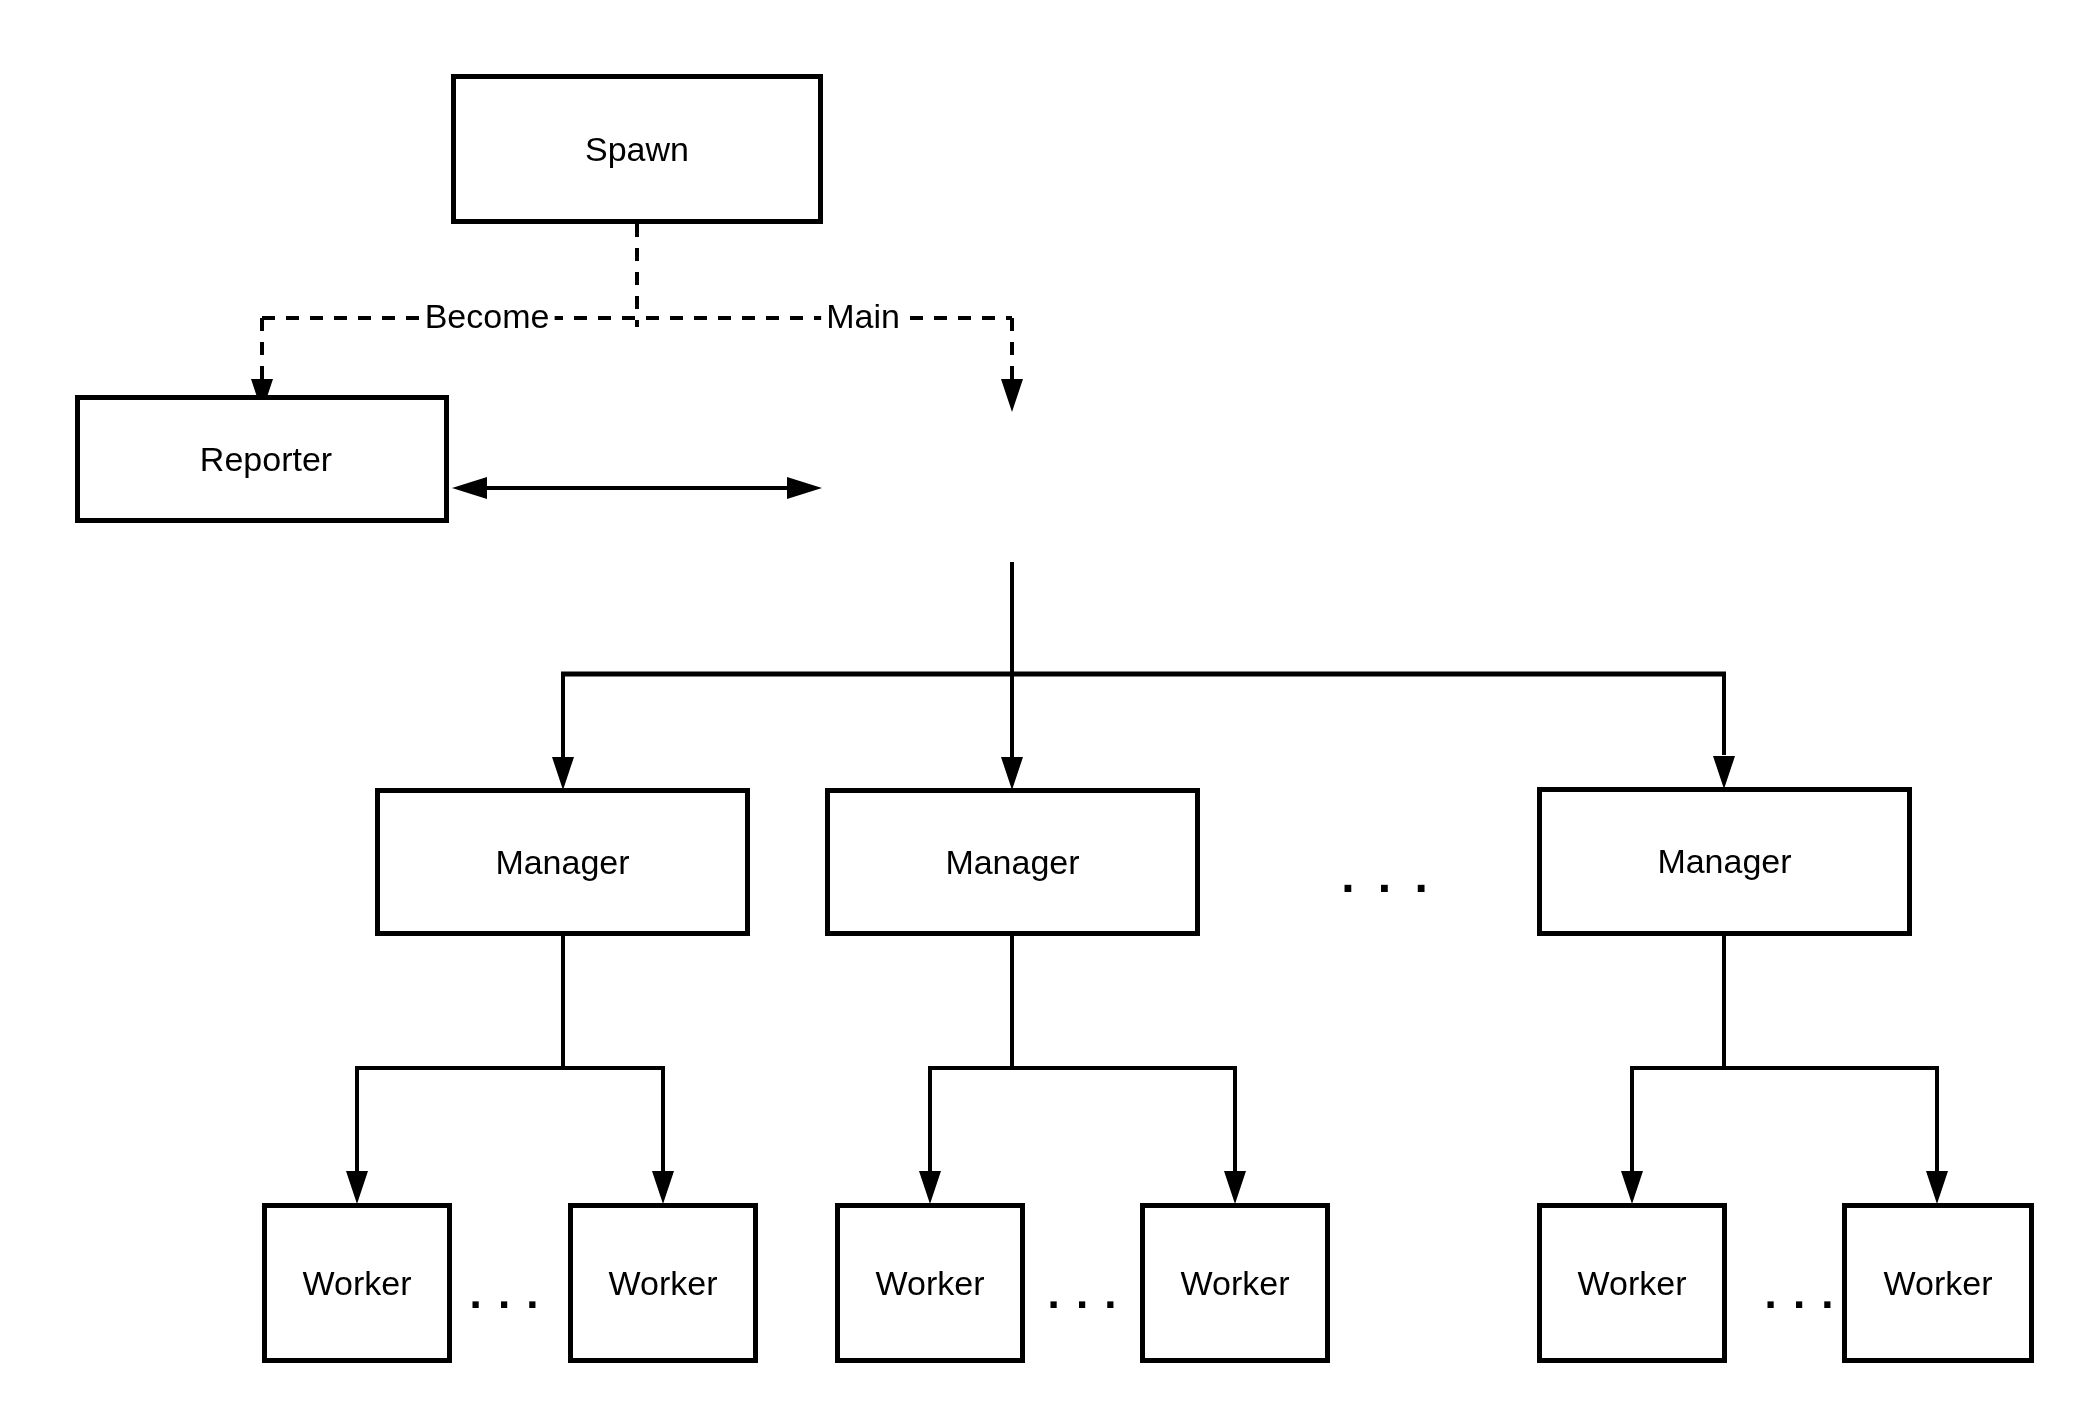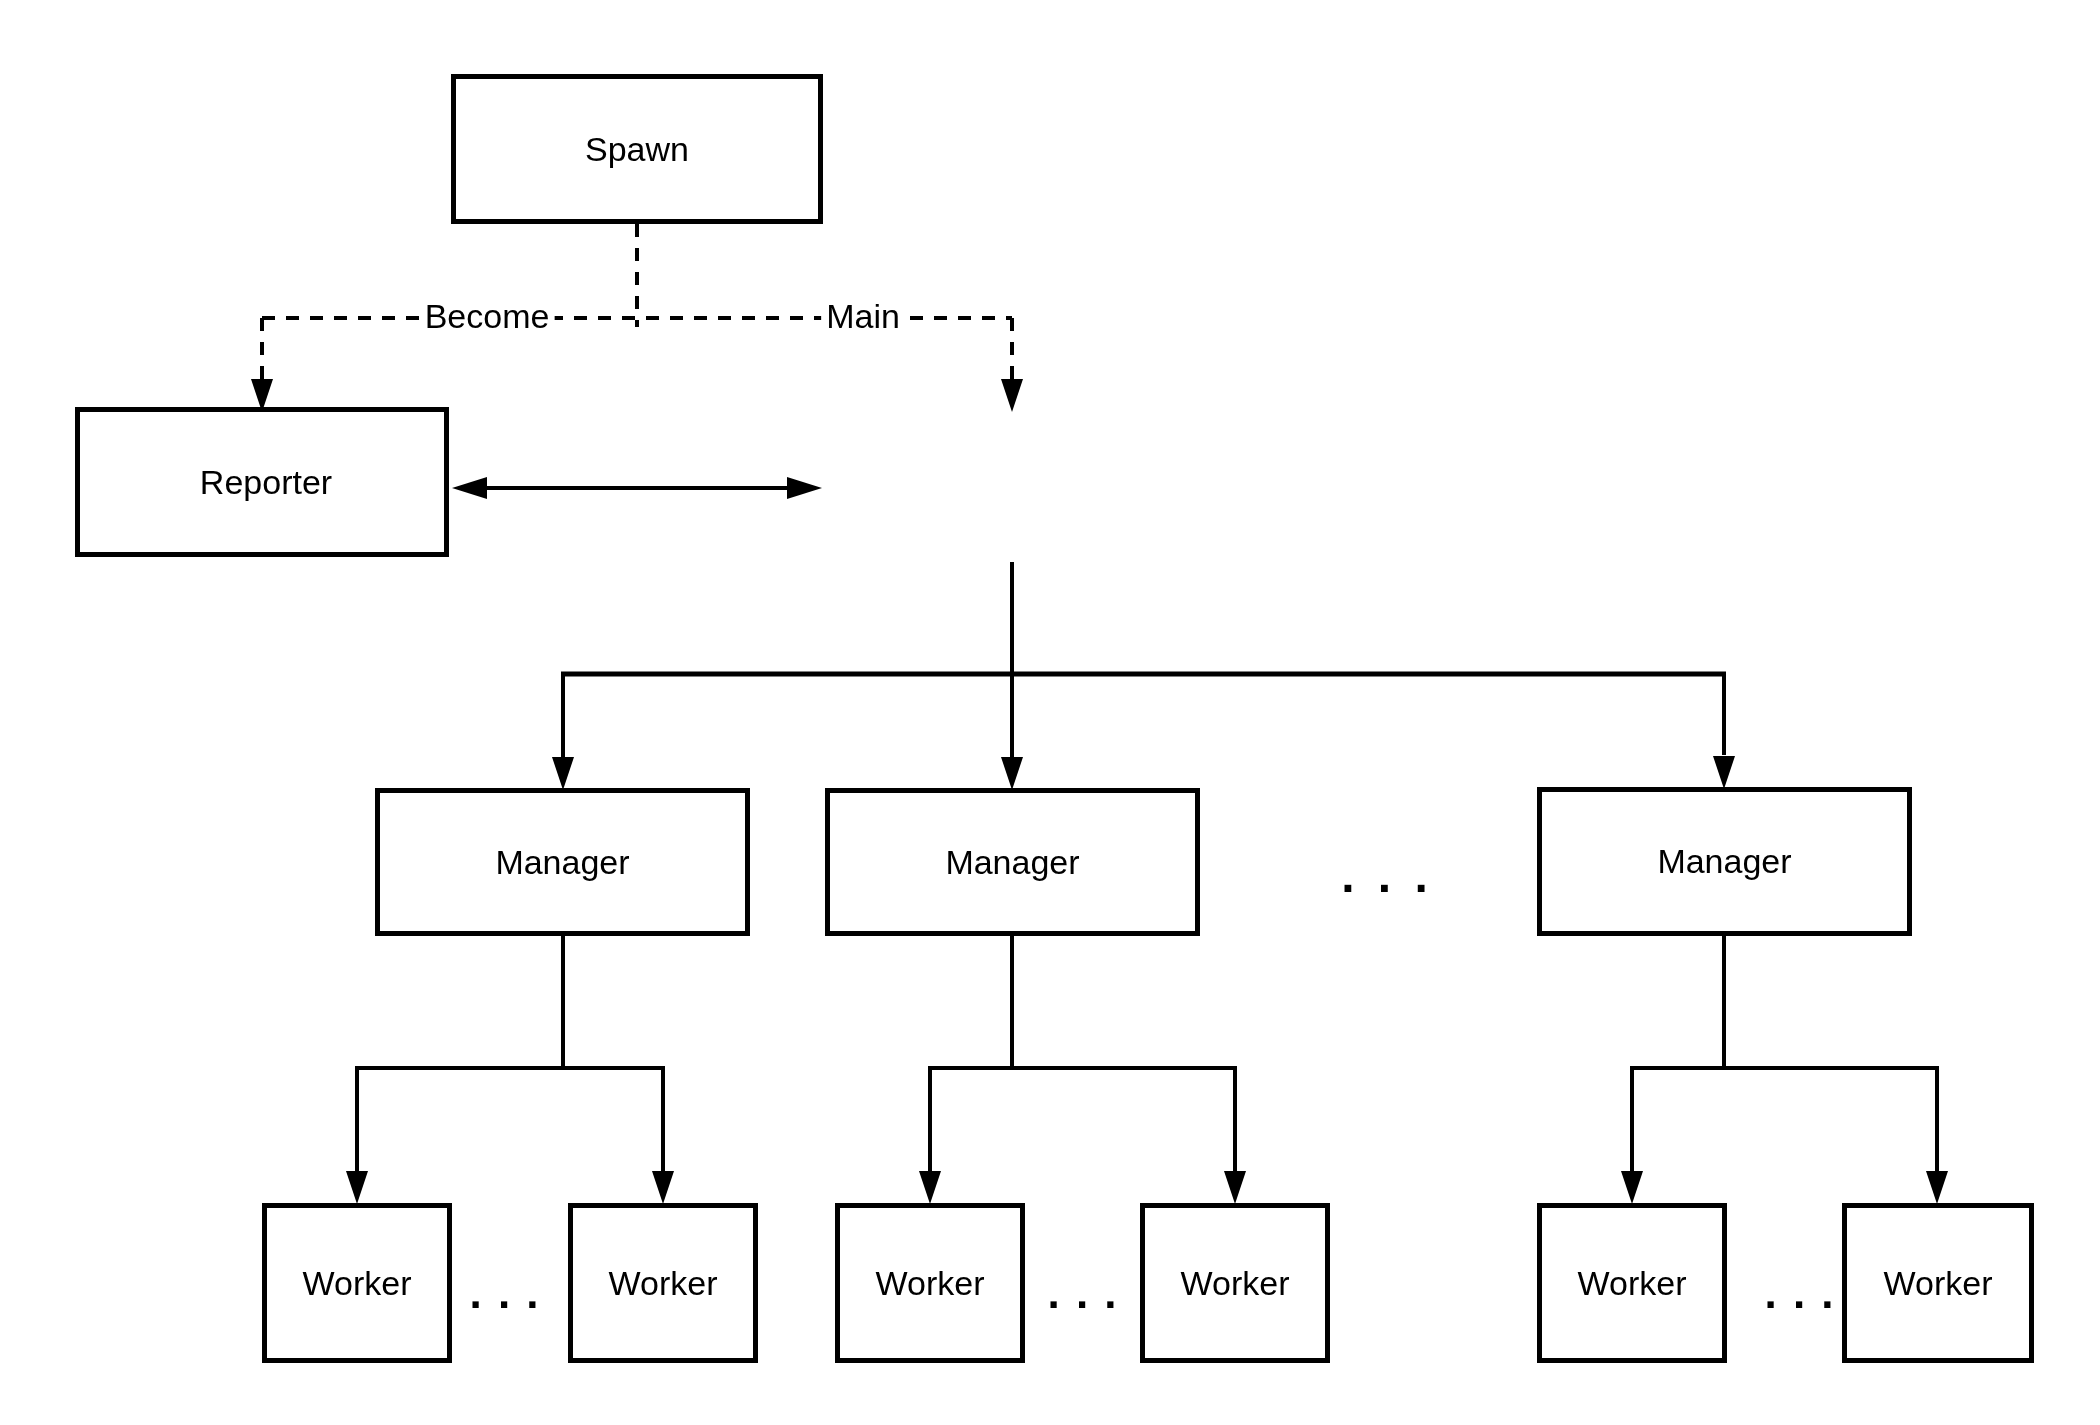--- a/index.html
+++ b/index.html
@@ -95,21 +95,21 @@
     <line x1="1632" y1="1068" x2="1632" y2="1172" stroke="#000" stroke-width="4"></line>
     <path d="M1632,1204 L1621,1171 L1643,1171 Z" fill="#000"></path>
     <line x1="1937" y1="1068" x2="1937" y2="1172" stroke="#000" stroke-width="4"></line>
     <path d="M1937,1204 L1926,1171 L1948,1171 Z" fill="#000"></path>
   </svg>
 
   <div class="node" style="left:451px; top:74px; width:372px; height:150px;">
     <span>Spawn</span>
   </div>
 
-  <div class="node" style="left:75px; top:407px; width:374px; height:150px;padding-left:8px;">
+  <div class="node" style="left:75px; top:395px; width:374px; height:128px;padding-left:8px;">
     <span>Reporter</span>
   </div>
 
 
   <div class="node" style="left:375px; top:788px; width:375px; height:148px;">
     <span>Manager</span>
   </div>
   <div class="node" style="left:825px; top:788px; width:375px; height:148px;">
     <span>Manager</span>
   </div>

